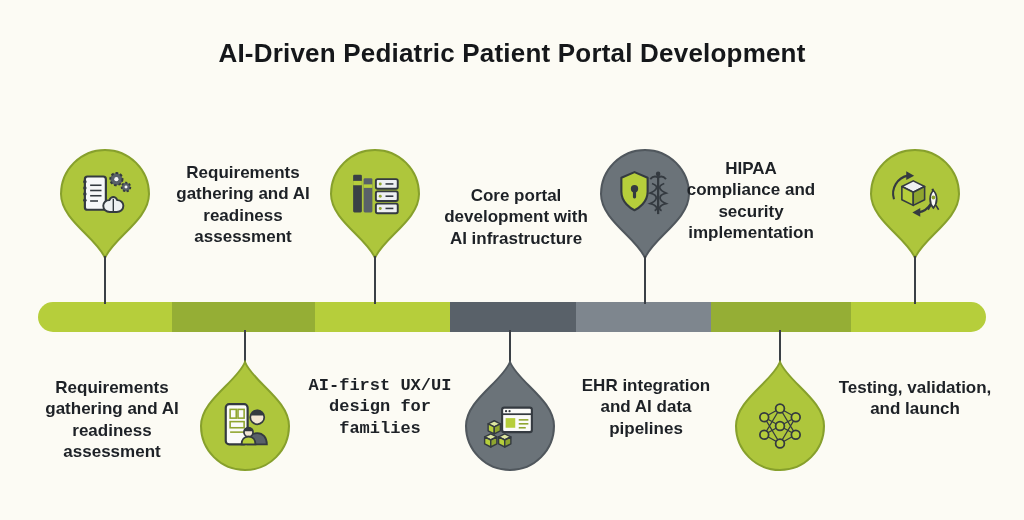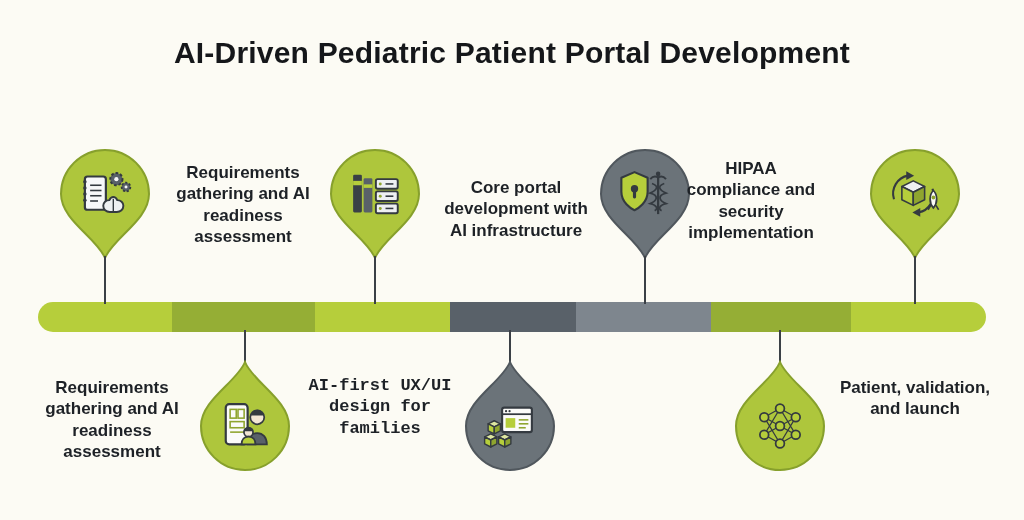--- a/index.html
+++ b/index.html
@@ -13,21 +13,21 @@
     background: var(--background, #fcfbf4);
     overflow: hidden;
   }
 
   .title {
     position: absolute;
     top: 24px; left: 0;
     width: 100%;
     text-align: center;
     font-weight: bold;
-    font-size: 30px;
+    font-size: 26px;
     color: var(--title-text, #15171a);
     letter-spacing: 0.2px;
   }
   .title .line { line-height: 58px; }
 
   .bar {
     position: absolute;
     left: 38px; top: 302px;
     width: 948px; height: 30px;
     border-radius: 15px;
@@ -136,21 +136,21 @@
         <circle cx="38" cy="34.5" r="1.7" fill="#8fa52f"></circle>
         <circle cx="38" cy="48.5" r="1.7" fill="#8fa52f"></circle>
       <line x1="44" y1="20.5" x2="53" y2="20.5" stroke="#343a40" stroke-width="1.8"></line>
       <line x1="44" y1="34.5" x2="53" y2="34.5" stroke="#343a40" stroke-width="1.8"></line>
       <line x1="44" y1="48.5" x2="53" y2="48.5" stroke="#343a40" stroke-width="1.8"></line>
     </svg>
   </div>
   <div class="stem" style="left:374px; top:256px; height:48px;"></div>
   <div class="lbl" style="left:302px; top:375px; width:156px;font-family:Liberation Mono, monospace;">AI-first UX/UI design for families</div>
 
-  <div class="lbl" style="left:436px; top:177px; width:160px;">Core portal development with AI infrastructure</div>
+  <div class="lbl" style="left:436px; top:185px; width:160px;">Core portal development with AI infrastructure</div>
   <div class="stem" style="left:509px; top:330px; height:32px;"></div>
   <div class="pin pin-up pin-fill-gray" style="left:462px; top:360px;">
     <svg class="shape" viewBox="0 0 96 112">
         <path d="M48 2C40 22 4 40 4 66A44 44 0 1 0 92 66C92 40 56 22 48 2Z"></path>
       </svg>
     <svg class="icon" viewBox="0 0 64 64">
       <rect x="23" y="11" width="34" height="28" rx="2.5" fill="#fbfbf9" stroke="#343a40" stroke-width="2.4"></rect>
       <line x1="23" y1="18.5" x2="57" y2="18.5" stroke="#343a40" stroke-width="2"></line>
       <circle cx="27.5" cy="15" r="1.3" fill="#343a40"></circle>
         <circle cx="31.5" cy="15" r="1.3" fill="#343a40"></circle>
@@ -181,20 +181,21 @@
       <circle cx="20" cy="26" r="4.2" fill="#343a40"></circle>
       <rect x="18.2" y="28" width="3.6" height="9" rx="1.5" fill="#343a40"></rect>
       <line x1="47" y1="12" x2="47" y2="55" stroke="#343a40" stroke-width="2.6"></line>
       <circle cx="47" cy="9" r="2.6" fill="#343a40"></circle>
       <path d="M38 15q4-5 9-2M56 15q-4-5-9-2" fill="none" stroke="#343a40" stroke-width="2.2"></path>
       <path d="M40 20c9 3 5 8-2 11 11 3 7 9 0 12 8 2 9 6 5 8" fill="none" stroke="#343a40" stroke-width="2"></path>
       <path d="M54 20c-9 3-5 8 2 11-11 3-7 9 0 12-8 2-9 6-5 8" fill="none" stroke="#343a40" stroke-width="2"></path>
     </svg>
   </div>
   <div class="stem" style="left:644px; top:256px; height:48px;"></div>
+  <div class="lbl" style="left:566px; top:375px; width:160px;">EHR integration and AI data pipelines</div>
 
   <div class="lbl" style="left:682px; top:158px; width:138px;">HIPAA compliance and security implementation</div>
   <div class="stem" style="left:779px; top:330px; height:32px;"></div>
   <div class="pin pin-up pin-fill-green" style="left:732px; top:360px;">
     <svg class="shape" viewBox="0 0 96 112">
         <path d="M48 2C40 22 4 40 4 66A44 44 0 1 0 92 66C92 40 56 22 48 2Z"></path>
       </svg>
     <svg class="icon" viewBox="0 0 64 64">
       <path d="M14 22 32 12M14 22 32 32M14 22 32 52M14 42 32 12M14 42 32 32M14 42 32 52M50 22 32 12M50 22 32 32M50 22 32 52M50 42 32 12M50 42 32 32M50 42 32 52" stroke="#343a40" stroke-width="1.5" fill="none"></path>
       <g fill="#b6ce3b" stroke="#343a40" stroke-width="2">
@@ -222,15 +223,15 @@
         <polygon points="30,17 43,23.5 30,30 17,23.5" fill="#eef0f2"></polygon>
         <polygon points="17,23.5 30,30 30,45 17,38.5" fill="#b6ce3b"></polygon>
         <polygon points="43,23.5 30,30 30,45 43,38.5" fill="#8fa52f"></polygon>
       </g>
       <path d="M53 28c5 5 5 14 0 20-5-6-5-15 0-20Z" fill="#fbfbf9" stroke="#343a40" stroke-width="2"></path>
       <circle cx="53" cy="36" r="2.2" fill="#8fa52f"></circle>
       <path d="M50 45l-3 5M56 45l3 5" stroke="#343a40" stroke-width="1.8"></path>
     </svg>
   </div>
   <div class="stem" style="left:914px; top:256px; height:48px;"></div>
-  <div class="lbl" style="left:833px; top:377px; width:164px;">Patient, validation, and launch</div>
+  <div class="lbl" style="left:833px; top:377px; width:164px;">Testing, validation, and launch</div>
 
 </div>
 
 </body></html>

